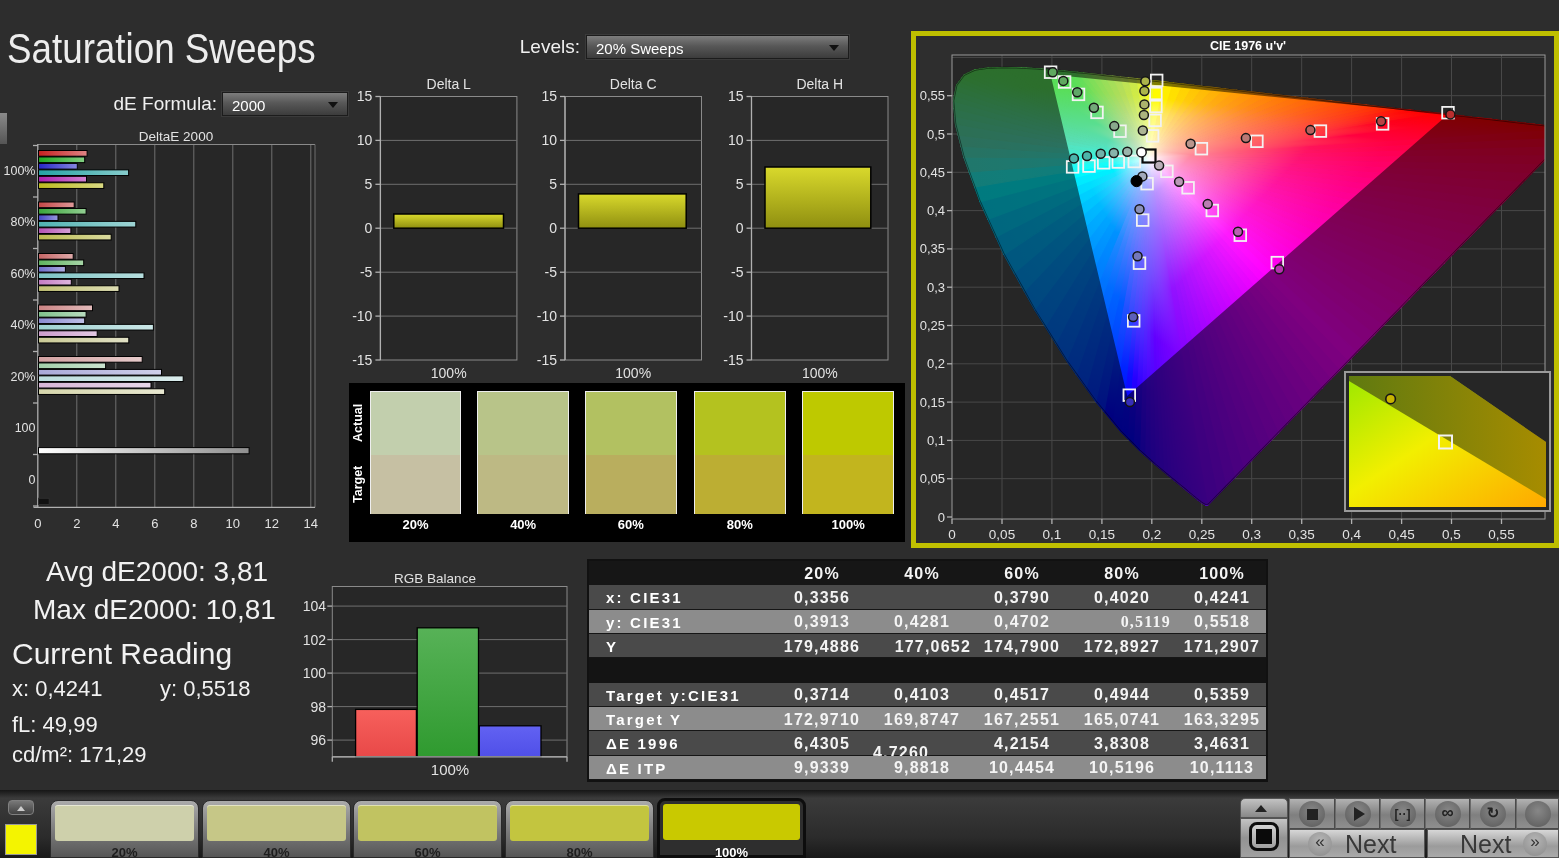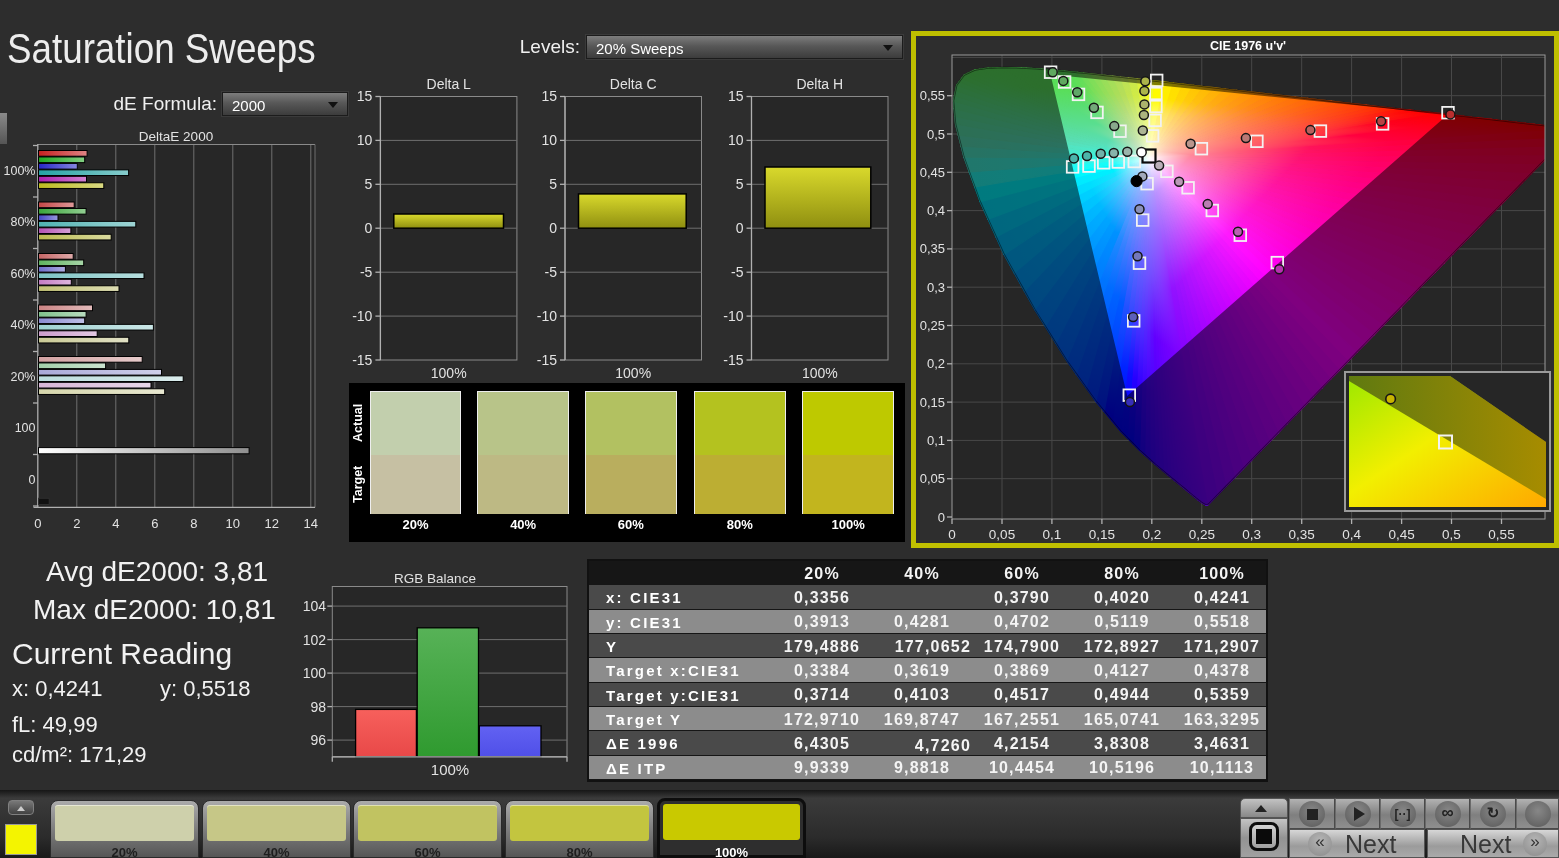--- a/index.html
+++ b/index.html
@@ -10,21 +10,21 @@
 <body>
 
 <div class="abs" style="left:7px;top:24px;font-size:43px;color:#ededed;transform:scaleX(0.855);transform-origin:0 0;white-space:nowrap;">Saturation Sweeps</div>
 <div class="abs" style="left:0;top:113px;width:7px;height:31px;background:linear-gradient(#8a8a8a,#555)"></div>
 <div class="abs" style="left:113px;top:93px;width:104px;font-size:19px;color:#f0f0f0;text-align:right;">dE Formula:</div>
 <div class="abs" style="left:222px;top:92px;width:126px;height:24px;background:linear-gradient(#7d7d7d,#585858 45%,#3c3c3c);border:1px solid #1c1c1c;box-shadow:0 0 0 1px #3a3a3a;">
   <span class="abs" style="left:9px;top:4px;font-size:15px;color:#fff;">2000</span>
   <span class="abs" style="right:9px;top:9px;width:0;height:0;border-left:5px solid transparent;border-right:5px solid transparent;border-top:6px solid #111;"></span>
 </div>
 <div class="abs" style="left:463px;top:36px;width:117px;font-size:19px;color:#f0f0f0;text-align:right;">Levels:</div>
-<div class="abs" style="left:586px;top:35px;width:317px;height:24px;background:linear-gradient(#7d7d7d,#585858 45%,#3c3c3c);border:1px solid #1c1c1c;box-shadow:0 0 0 1px #3a3a3a;">
+<div class="abs" style="left:586px;top:35px;width:263px;height:24px;background:linear-gradient(#7d7d7d,#585858 45%,#3c3c3c);border:1px solid #1c1c1c;box-shadow:0 0 0 1px #3a3a3a;">
   <span class="abs" style="left:9px;top:4px;font-size:15px;color:#fff;">20% Sweeps</span>
   <span class="abs" style="right:9px;top:9px;width:0;height:0;border-left:5px solid transparent;border-right:5px solid transparent;border-top:6px solid #111;"></span>
 </div>
 
 <svg class="abs" style="left:0;top:125px" width="345" height="415" viewBox="0 0 345 415">
 <text x="176" y="16" font-size="13.5" fill="#e2e2e2" text-anchor="middle">DeltaE 2000</text>
 <rect x="37.8" y="19.5" width="277.2" height="362.9" fill="#272727" stroke="none"></rect>
 <line x1="76.8" y1="19.5" x2="76.8" y2="382.4" stroke="#6f6f6f" stroke-width="1"></line>
 <line x1="115.8" y1="19.5" x2="115.8" y2="382.4" stroke="#6f6f6f" stroke-width="1"></line>
 <line x1="154.8" y1="19.5" x2="154.8" y2="382.4" stroke="#6f6f6f" stroke-width="1"></line>
@@ -391,59 +391,51 @@
 <span class="abs" style="left:284px;top:3.5px;width:98px;text-align:center;font-size:16px;font-weight:bold;letter-spacing:1.2px;color:#f4f4f4;margin-top:28px;">0,3558</span>
 <span class="abs" style="left:384px;top:3.5px;width:98px;text-align:center;font-size:16px;font-weight:bold;letter-spacing:1.2px;color:#f4f4f4;">0,3790</span>
 <span class="abs" style="left:484px;top:3.5px;width:98px;text-align:center;font-size:16px;font-weight:bold;letter-spacing:1.2px;color:#f4f4f4;">0,4020</span>
 <span class="abs" style="left:584px;top:3.5px;width:98px;text-align:center;font-size:16px;font-weight:bold;letter-spacing:1.2px;color:#f4f4f4;">0,4241</span>
 </div>
 <div class="abs" style="left:0;top:48.7px;width:677px;height:24.3px;background:#8c8c8c;border-bottom:1px solid #161616;">
 <span class="abs" style="left:17px;top:4px;font-size:15px;font-weight:bold;letter-spacing:2.2px;color:#fff;white-space:nowrap;">y: CIE31</span>
 <span class="abs" style="left:184px;top:3.5px;width:98px;text-align:center;font-size:16px;font-weight:bold;letter-spacing:1.2px;color:#f4f4f4;">0,3913</span>
 <span class="abs" style="left:284px;top:3.5px;width:98px;text-align:center;font-size:16px;font-weight:bold;letter-spacing:1.2px;color:#f4f4f4;">0,4281</span>
 <span class="abs" style="left:384px;top:3.5px;width:98px;text-align:center;font-size:16px;font-weight:bold;letter-spacing:1.2px;color:#f4f4f4;">0,4702</span>
-<span class="abs" style="left:484px;top:3.5px;width:98px;text-align:center;font-size:16px;font-weight:bold;letter-spacing:1.2px;color:#f4f4f4;">0,5119</span>
+<span class="abs" style="left:484px;top:3.5px;width:98px;text-align:right;font-size:16px;font-weight:bold;letter-spacing:1.2px;color:#f4f4f4;font-family:Liberation Serif, serif;">0,5119</span>
 <span class="abs" style="left:584px;top:3.5px;width:98px;text-align:center;font-size:16px;font-weight:bold;letter-spacing:1.2px;color:#f4f4f4;">0,5518</span>
 </div>
 <div class="abs" style="left:0;top:73.0px;width:677px;height:24.3px;background:#4a4a4a;border-bottom:1px solid #161616;">
 <span class="abs" style="left:17px;top:4px;font-size:15px;font-weight:bold;letter-spacing:2.2px;color:#fff;white-space:nowrap;">Y</span>
 <span class="abs" style="left:184px;top:3.5px;width:98px;text-align:center;font-size:16px;font-weight:bold;letter-spacing:1.2px;color:#f4f4f4;">179,4886</span>
 <span class="abs" style="left:284px;top:3.5px;width:98px;text-align:right;font-size:16px;font-weight:bold;letter-spacing:1.2px;color:#f4f4f4;">177,0652</span>
 <span class="abs" style="left:384px;top:3.5px;width:98px;text-align:center;font-size:16px;font-weight:bold;letter-spacing:1.2px;color:#f4f4f4;">174,7900</span>
 <span class="abs" style="left:484px;top:3.5px;width:98px;text-align:center;font-size:16px;font-weight:bold;letter-spacing:1.2px;color:#f4f4f4;">172,8927</span>
 <span class="abs" style="left:584px;top:3.5px;width:98px;text-align:center;font-size:16px;font-weight:bold;letter-spacing:1.2px;color:#f4f4f4;">171,2907</span>
-</div>
-<div class="abs" style="left:0;top:97.3px;width:677px;height:24.3px;background:#8c8c8c;border-bottom:1px solid #161616;">
-<span class="abs" style="left:17px;top:4px;font-size:15px;font-weight:bold;letter-spacing:2.2px;color:#fff;white-space:nowrap;">Target x:CIE31</span>
-<span class="abs" style="left:184px;top:3.5px;width:98px;text-align:center;font-size:16px;font-weight:bold;letter-spacing:1.2px;color:#f4f4f4;">0,3384</span>
-<span class="abs" style="left:284px;top:3.5px;width:98px;text-align:center;font-size:16px;font-weight:bold;letter-spacing:1.2px;color:#f4f4f4;">0,3619</span>
-<span class="abs" style="left:384px;top:3.5px;width:98px;text-align:center;font-size:16px;font-weight:bold;letter-spacing:1.2px;color:#f4f4f4;">0,3869</span>
-<span class="abs" style="left:484px;top:3.5px;width:98px;text-align:center;font-size:16px;font-weight:bold;letter-spacing:1.2px;color:#f4f4f4;">0,4127</span>
-<span class="abs" style="left:584px;top:3.5px;width:98px;text-align:center;font-size:16px;font-weight:bold;letter-spacing:1.2px;color:#f4f4f4;">0,4378</span>
 </div>
 <div class="abs" style="left:0;top:121.7px;width:677px;height:24.3px;background:#4a4a4a;border-bottom:1px solid #161616;">
 <span class="abs" style="left:17px;top:4px;font-size:15px;font-weight:bold;letter-spacing:2.2px;color:#fff;white-space:nowrap;">Target y:CIE31</span>
 <span class="abs" style="left:184px;top:3.5px;width:98px;text-align:center;font-size:16px;font-weight:bold;letter-spacing:1.2px;color:#f4f4f4;">0,3714</span>
 <span class="abs" style="left:284px;top:3.5px;width:98px;text-align:center;font-size:16px;font-weight:bold;letter-spacing:1.2px;color:#f4f4f4;">0,4103</span>
 <span class="abs" style="left:384px;top:3.5px;width:98px;text-align:center;font-size:16px;font-weight:bold;letter-spacing:1.2px;color:#f4f4f4;">0,4517</span>
 <span class="abs" style="left:484px;top:3.5px;width:98px;text-align:center;font-size:16px;font-weight:bold;letter-spacing:1.2px;color:#f4f4f4;">0,4944</span>
 <span class="abs" style="left:584px;top:3.5px;width:98px;text-align:center;font-size:16px;font-weight:bold;letter-spacing:1.2px;color:#f4f4f4;">0,5359</span>
 </div>
 <div class="abs" style="left:0;top:146.0px;width:677px;height:24.3px;background:#8c8c8c;border-bottom:1px solid #161616;">
 <span class="abs" style="left:17px;top:4px;font-size:15px;font-weight:bold;letter-spacing:2.2px;color:#fff;white-space:nowrap;">Target Y</span>
 <span class="abs" style="left:184px;top:3.5px;width:98px;text-align:center;font-size:16px;font-weight:bold;letter-spacing:1.2px;color:#f4f4f4;">172,9710</span>
 <span class="abs" style="left:284px;top:3.5px;width:98px;text-align:center;font-size:16px;font-weight:bold;letter-spacing:1.2px;color:#f4f4f4;">169,8747</span>
 <span class="abs" style="left:384px;top:3.5px;width:98px;text-align:center;font-size:16px;font-weight:bold;letter-spacing:1.2px;color:#f4f4f4;">167,2551</span>
 <span class="abs" style="left:484px;top:3.5px;width:98px;text-align:center;font-size:16px;font-weight:bold;letter-spacing:1.2px;color:#f4f4f4;">165,0741</span>
 <span class="abs" style="left:584px;top:3.5px;width:98px;text-align:center;font-size:16px;font-weight:bold;letter-spacing:1.2px;color:#f4f4f4;">163,3295</span>
 </div>
 <div class="abs" style="left:0;top:170.3px;width:677px;height:24.3px;background:#4a4a4a;border-bottom:1px solid #161616;">
 <span class="abs" style="left:17px;top:4px;font-size:15px;font-weight:bold;letter-spacing:2.2px;color:#fff;white-space:nowrap;">ΔE 1996</span>
 <span class="abs" style="left:184px;top:3.5px;width:98px;text-align:center;font-size:16px;font-weight:bold;letter-spacing:1.2px;color:#f4f4f4;">6,4305</span>
-<span class="abs" style="left:284px;top:6px;width:98px;text-align:right;font-size:16px;font-weight:bold;letter-spacing:1.2px;color:#f4f4f4;">4,7260</span>
+<span class="abs" style="left:284px;top:13px;width:98px;text-align:left;font-size:16px;font-weight:bold;letter-spacing:1.2px;color:#f4f4f4;">4,7260</span>
 <span class="abs" style="left:384px;top:3.5px;width:98px;text-align:center;font-size:16px;font-weight:bold;letter-spacing:1.2px;color:#f4f4f4;">4,2154</span>
 <span class="abs" style="left:484px;top:3.5px;width:98px;text-align:center;font-size:16px;font-weight:bold;letter-spacing:1.2px;color:#f4f4f4;">3,8308</span>
 <span class="abs" style="left:584px;top:3.5px;width:98px;text-align:center;font-size:16px;font-weight:bold;letter-spacing:1.2px;color:#f4f4f4;">3,4631</span>
 </div>
 <div class="abs" style="left:0;top:194.7px;width:677px;height:24.3px;background:#8c8c8c;border-bottom:1px solid #161616;">
 <span class="abs" style="left:17px;top:4px;font-size:15px;font-weight:bold;letter-spacing:2.2px;color:#fff;white-space:nowrap;">ΔE ITP</span>
 <span class="abs" style="left:184px;top:3.5px;width:98px;text-align:center;font-size:16px;font-weight:bold;letter-spacing:1.2px;color:#f4f4f4;">9,9339</span>
 <span class="abs" style="left:284px;top:3.5px;width:98px;text-align:center;font-size:16px;font-weight:bold;letter-spacing:1.2px;color:#f4f4f4;">9,8818</span>
 <span class="abs" style="left:384px;top:3.5px;width:98px;text-align:center;font-size:16px;font-weight:bold;letter-spacing:1.2px;color:#f4f4f4;">10,4454</span>
 <span class="abs" style="left:484px;top:3.5px;width:98px;text-align:center;font-size:16px;font-weight:bold;letter-spacing:1.2px;color:#f4f4f4;">10,5196</span>

